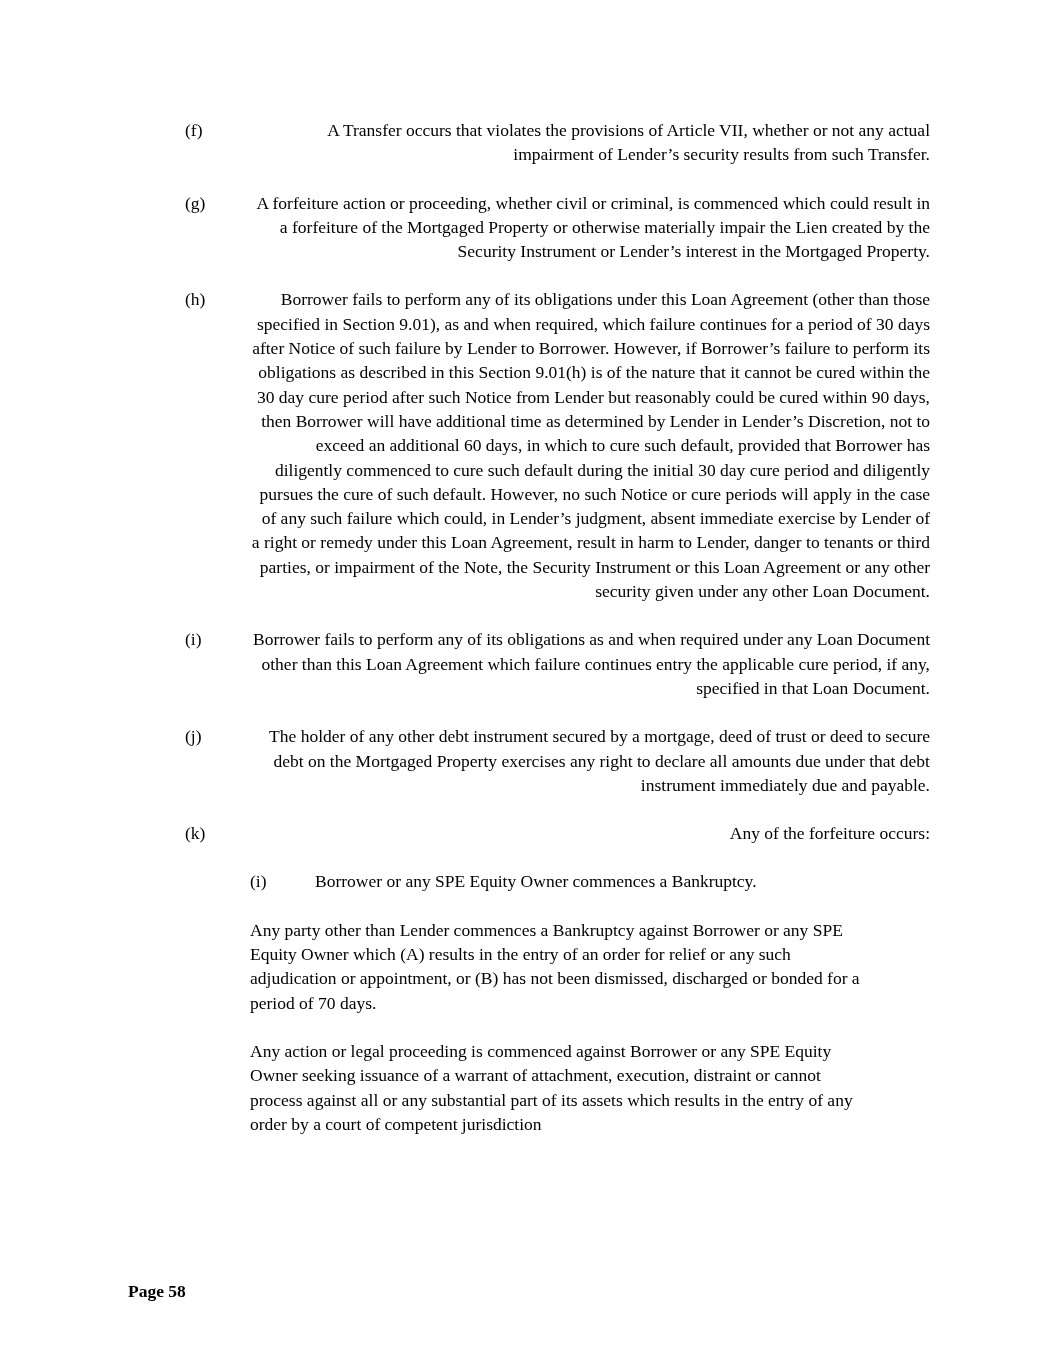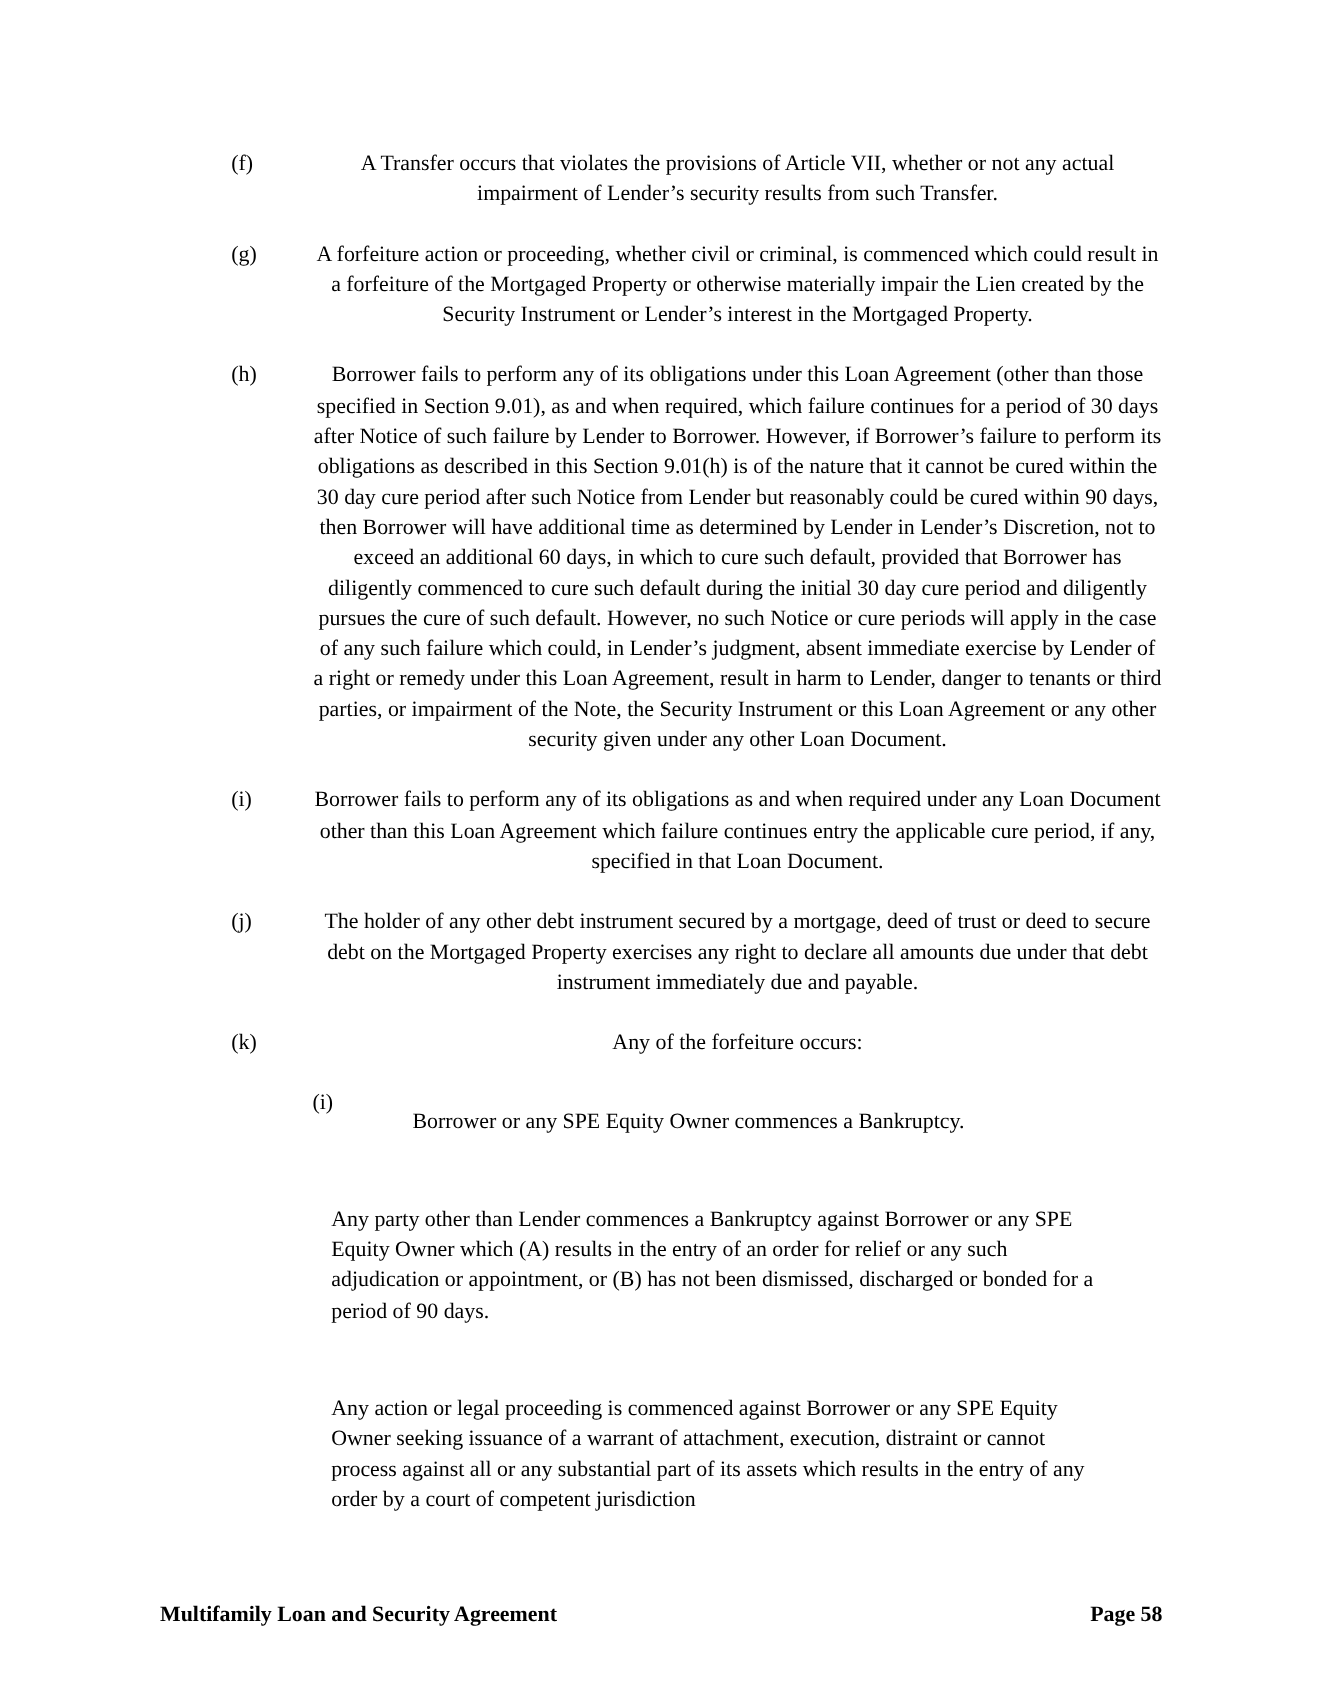--- a/index.html
+++ b/index.html
@@ -23,32 +23,32 @@
     display: flex;
     margin: 0 0 24px 185px;
   }
   .item > .lbl {
     flex: 0 0 65px;
     width: 65px;
   }
   .item > .txt {
     margin: 0;
     width: 680px;
-    text-align: center;
+    text-align: right;
   }
   .subitem {
     display: flex;
     margin: 0 0 24px 250px;
   }
   .subitem > .lbl {
     flex: 0 0 65px;
     width: 65px;
   }
   .subitem > .txt {
-    margin: 15px;
+    margin: 0;
     width: 620px;
     text-align: left;
     font-family: Liberation Serif, serif;
   }
   .footer {
     position: absolute;
     top: 1279px;
     left: 128px;
     width: 802px;
     display: flex;
@@ -91,26 +91,25 @@
       <span class="lbl">(k)</span>
       <p class="txt">Any of the forfeiture occurs:</p>
     </div>
 
     <div class="subitem">
       <span class="lbl">(i)</span>
       <p class="txt">Borrower or any SPE Equity Owner commences a Bankruptcy.</p>
     </div>
 
     <div class="subitem">
-      <p class="txt">Any party other than Lender commences a Bankruptcy against Borrower or any SPE Equity Owner which (A) results in the entry of an order for relief or any such adjudication or appointment, or (B) has not been dismissed, discharged or bonded for a period of 90 days.</p>
+      <p class="txt">Any party other than Lender commences a Bankruptcy against Borrower or any SPE Equity Owner which (A) results in the entry of an order for relief or any such adjudication or appointment, or (B) has not been dismissed, discharged or bonded for a period of 70 days.</p>
     </div>
 
     <div class="subitem">
       <p class="txt">Any action or legal proceeding is commenced against Borrower or any SPE Equity Owner seeking issuance of a warrant of attachment, execution, distraint or cannot process against all or any substantial part of its assets which results in the entry of any order by a court of competent jurisdiction</p>
     </div>
 
   </div>
 
   <div class="footer">
-    <span>Multifamily Loan and Security Agreement</span>
     <span>Page 58</span>
   </div>
 </div>
 
 </body></html>

